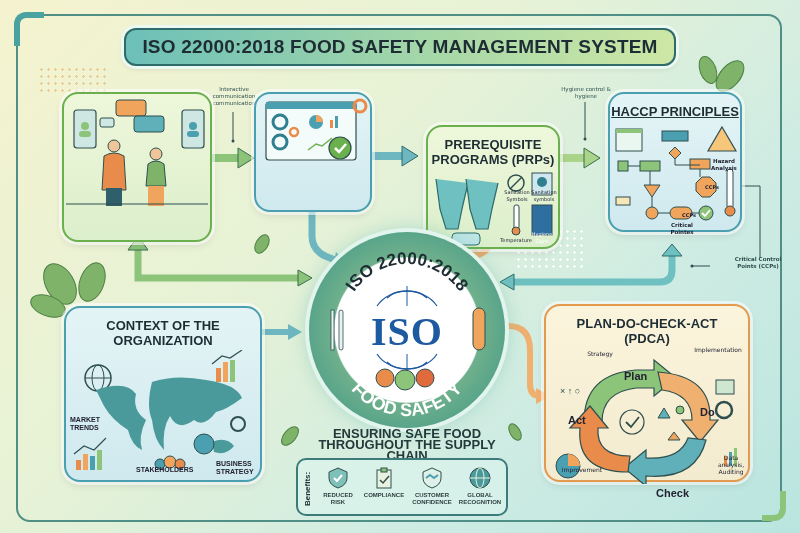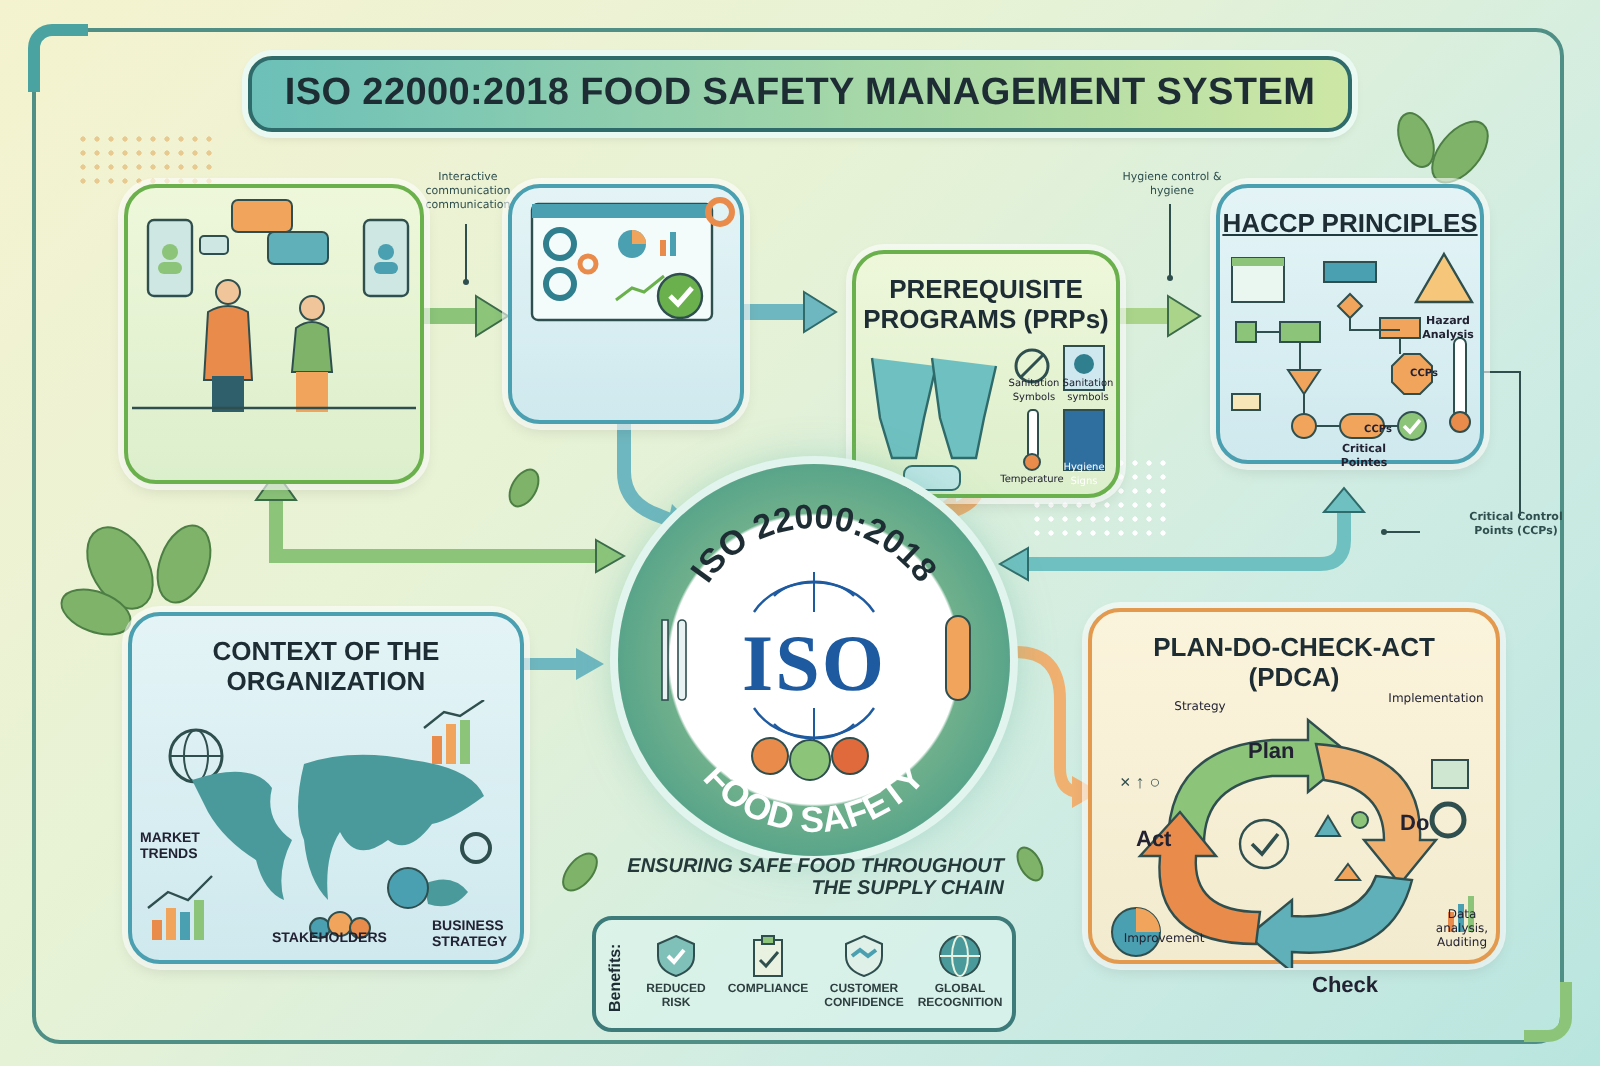--- a/index.html
+++ b/index.html
@@ -44,21 +44,21 @@
   .lbl-sm { position:absolute; font-size:6px; line-height:7px; color:#223; text-align:center; }
 
   .hub { position:absolute; left:309px; top:232px; width:196px; height:196px; border-radius:50%;
     background: radial-gradient(circle, #ffffff 0%, #ffffff 52%, #6fb08c 53%, #5aa58a 70%, #3f8f8a 100%);
     box-shadow: 0 0 0 4px #e2f4ee, 0 0 20px rgba(90,180,160,0.5);
   }
   .hub-inner { position:absolute; left:34px; top:34px; width:128px; height:128px; border-radius:50%; background:#fff; }
   .iso-logo { position:absolute; left:0; right:0; top:42px; text-align:center; font-family:Liberation Serif, serif; font-weight:700; font-size:40px; color:#1e5aa0; letter-spacing:1px; }
   .hub-ring-text { position:absolute; left:0; top:0; width:196px; height:196px; }
 
-  .tagline { position:absolute; left:312px; top:428px; width:190px; text-align:right; font-family:"Liberation Sans",sans-serif; font-weight:700; font-size:10px; line-height:11px; color:#24393a;font-style:italic; }
+  .tagline { position:absolute; left:312px; top:428px; width:190px; text-align:center; font-family:"Liberation Sans",sans-serif; font-weight:700; font-size:13px; line-height:11px; color:#24393a; }
   .benefits { position:absolute; left:296px; top:458px; width:212px; height:58px; border:2px solid #3c7b7a; border-radius:10px; background: rgba(220,245,238,0.6); }
   .benefits-title { position:absolute; left:-2px; top:14px; transform: rotate(-90deg); transform-origin: left top; font-family:"Liberation Sans",sans-serif; font-weight:700; font-size:8px; color:#1d2d33; top:46px; left:5px; }
   .benefit { position:absolute; top:6px; width:44px; text-align:center; }
   .benefit .ic { width:24px; height:24px; margin: 0 auto 2px; }
   .benefit .bl { font-family:"Liberation Sans",sans-serif; font-weight:700; font-size:6px; line-height:7px; color:#2d3e3e; }
 
   svg { display:block; }
 </style>
 </head>
 <body>

